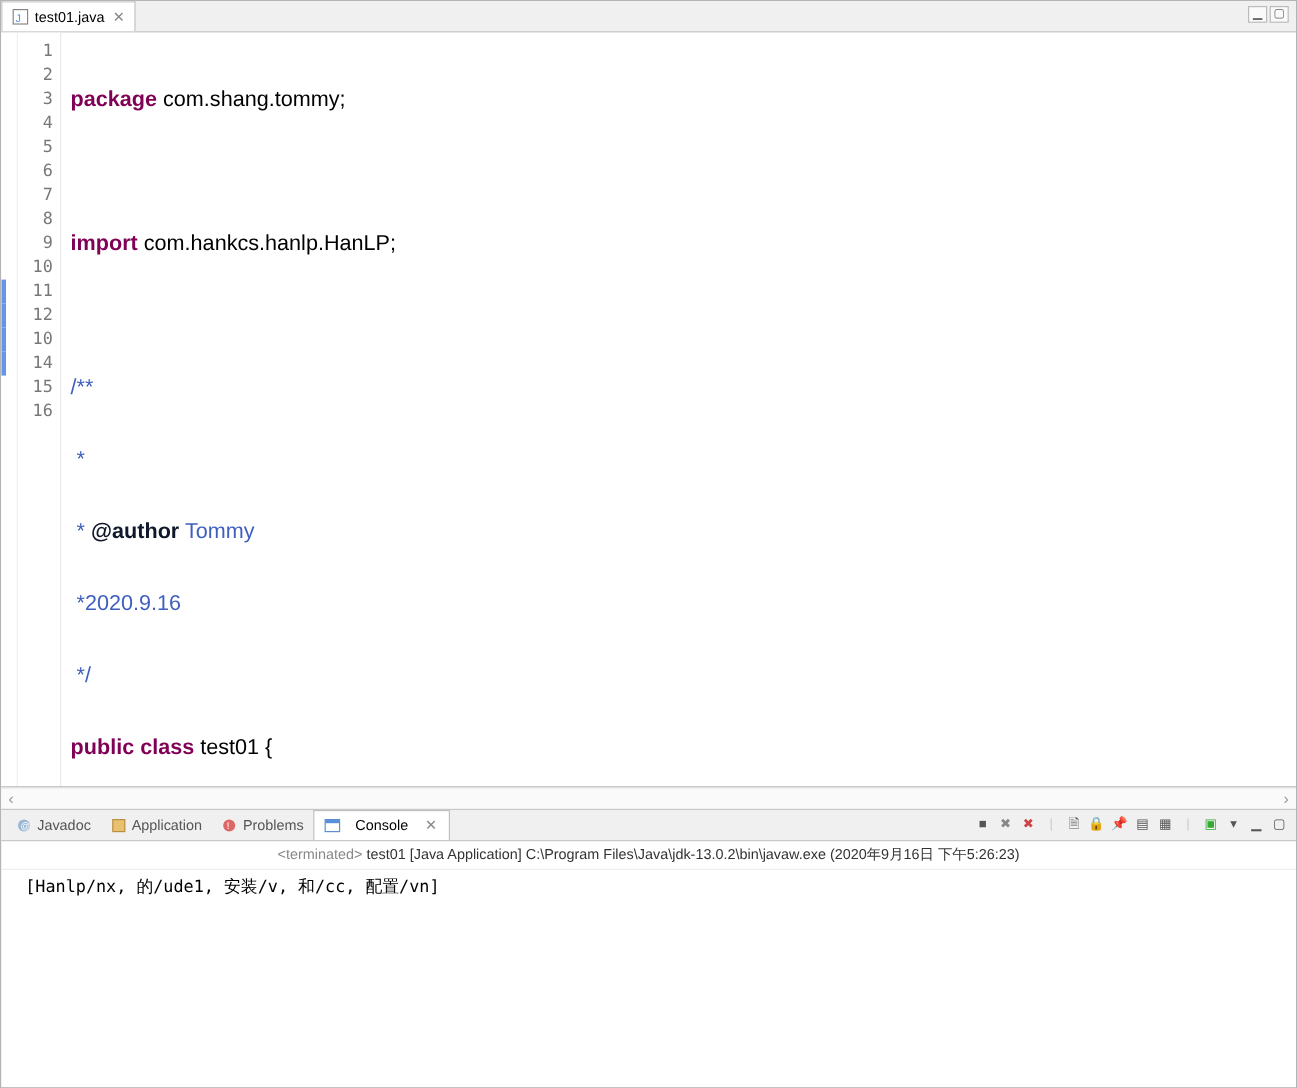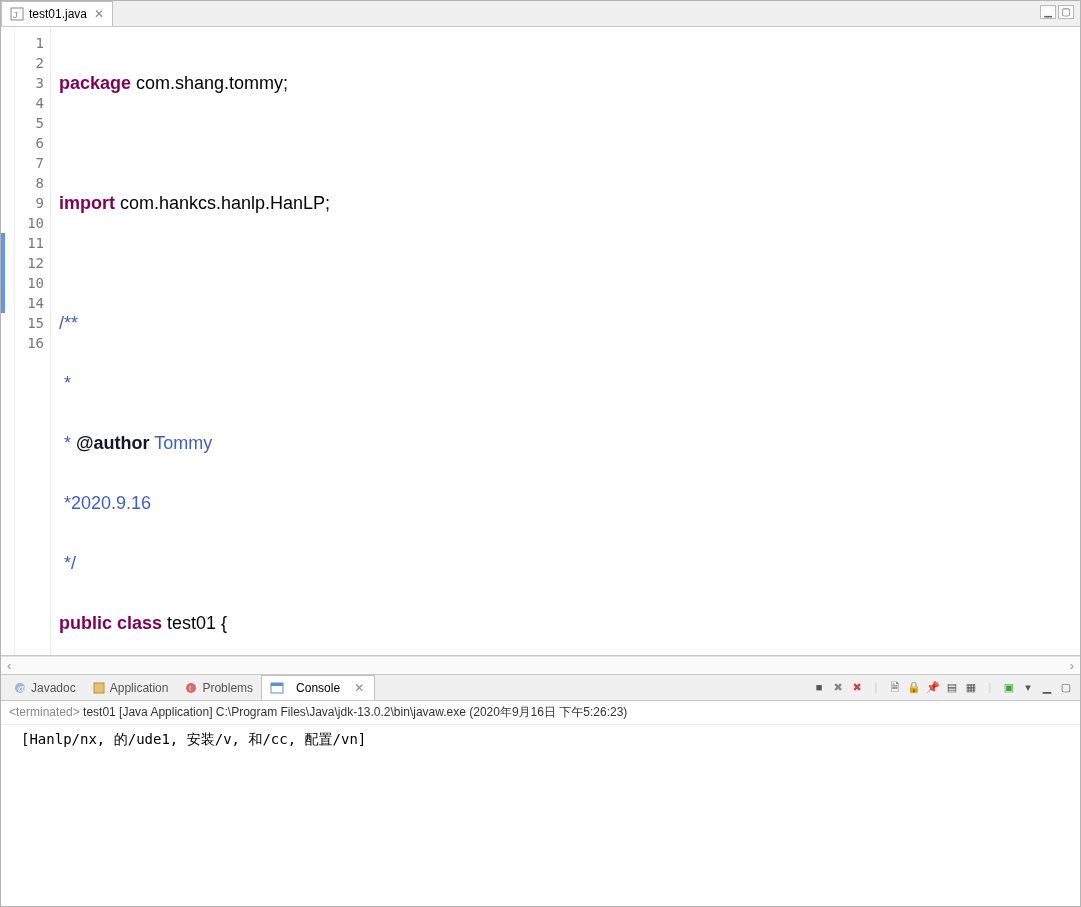--- a/index.html
+++ b/index.html
@@ -20,21 +20,21 @@
 .cm{color:#3f5fbf;}
 .tag{color:#0f172a;font-weight:bold;}
 .hscroll{height:18px;border-top:1px solid #e0e0e0;display:flex;align-items:center;justify-content:space-between;padding:0 6px;color:#999;background:#fafafa;}
 .bottom{height:232px;display:flex;flex-direction:column;border-top:1px solid #c8c8c8;}
 .btabs{display:flex;align-items:center;height:26px;background:#f0f0f0;border-bottom:1px solid #c8c8c8;position:relative;padding-left:4px;}
 .btab{display:flex;align-items:center;gap:4px;padding:0 8px;height:25px;font-size:12px;color:#555;cursor:pointer;}
 .btab.active{background:#fff;border:1px solid #c0c0c0;border-bottom:none;color:#000;gap:12px;}
 .btab .icn{width:14px;height:14px;}
 .toolbar{position:absolute;right:6px;top:4px;display:flex;gap:3px;}
 .toolbar span{width:16px;height:16px;font-size:11px;line-height:16px;text-align:center;color:#555;}
-.console-status{padding:3px 8px;font-size:12px;color:#333;border-bottom:1px solid #eee;}
+.console-status{padding:3px 8px;font-size:12px;color:#333;border-bottom:1px solid #eee;text-align:center;}
 .console-status .term{color:#888;}
 .console-out{flex:1;font-family:Consolas,"Microsoft YaHei",monospace;font-size:14px;line-height:20px;padding:4px 20px;white-space:pre;overflow:auto;}
 .blue-marker{position:absolute;left:0;width:4px;height:20px;background:#6495ed;}
 svg{display:block;}
 </style>
 </head>
 <body>
 
 <div class="tabbar">
   <div class="tab">

